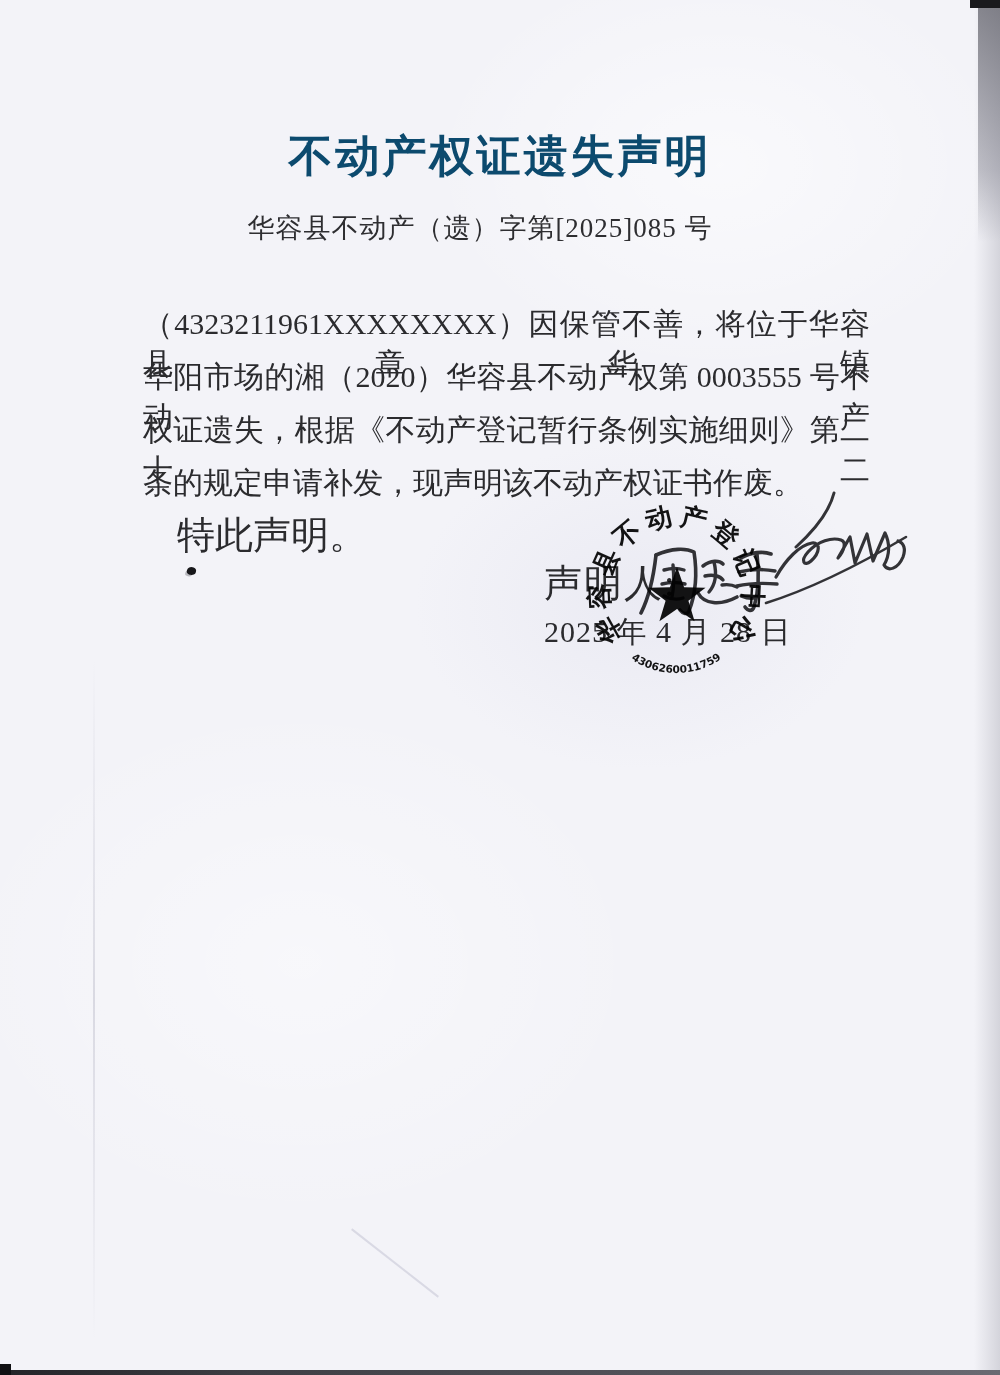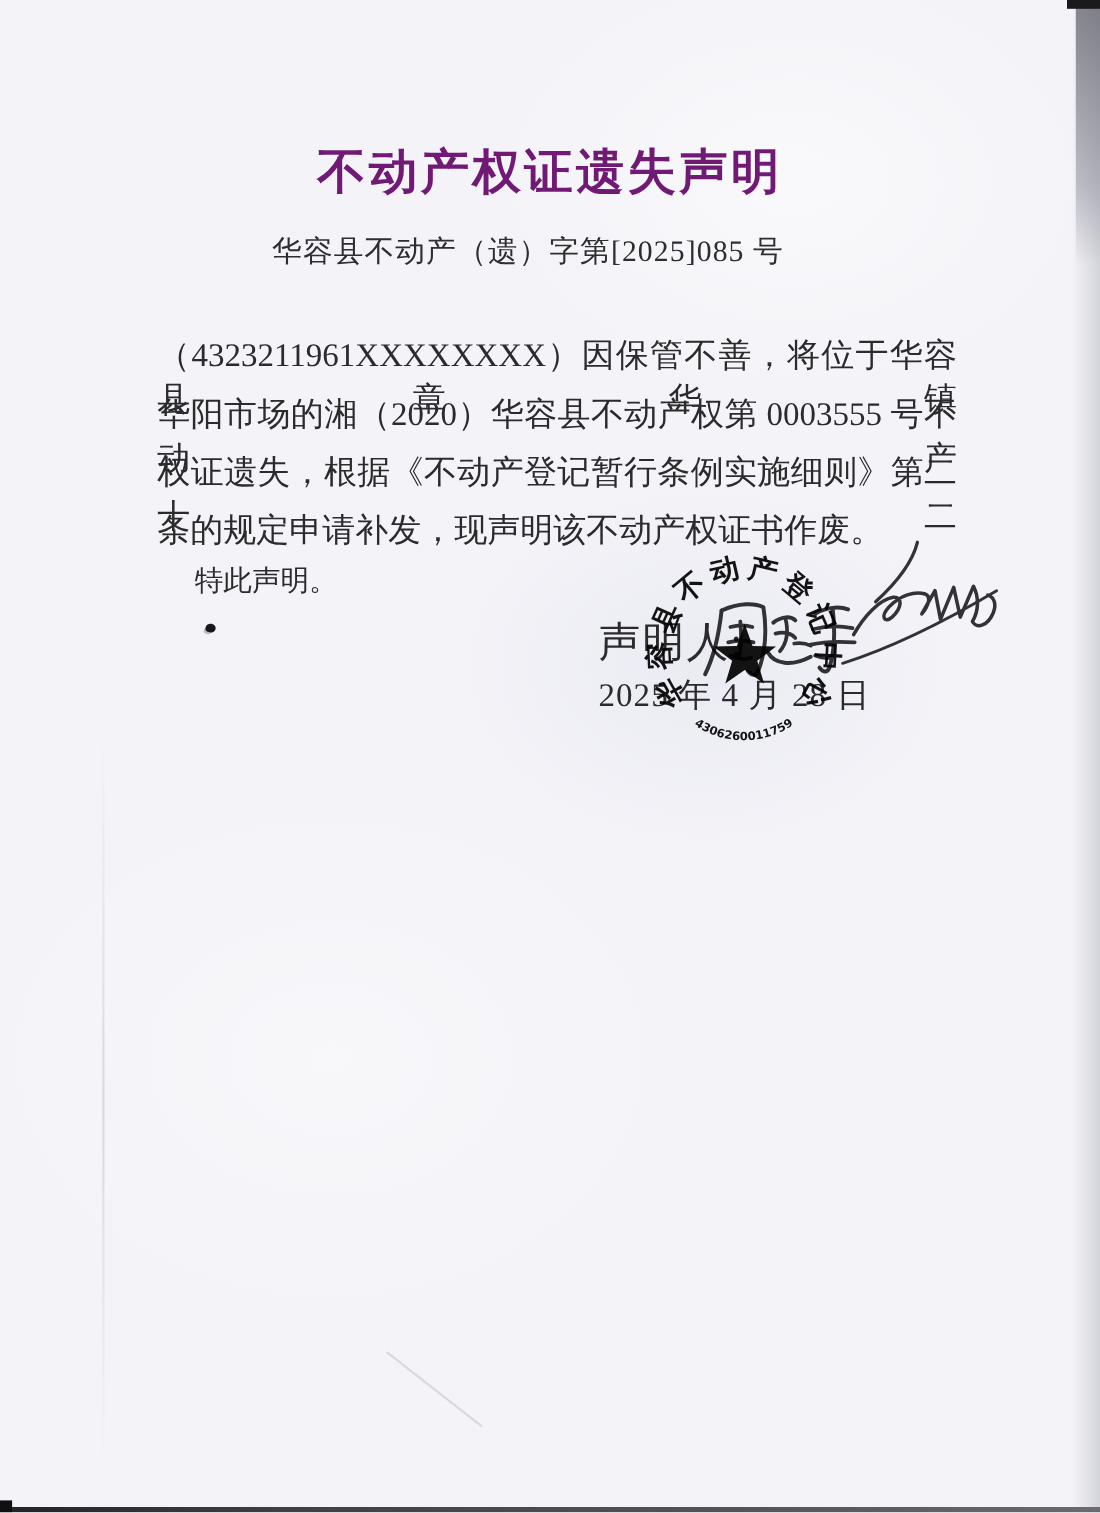--- a/index.html
+++ b/index.html
@@ -12,39 +12,39 @@
   
   .page::before{
     content:"";position:absolute;inset:0;z-index:1;pointer-events:none;
     background:
       radial-gradient(420px 300px at 72% 12%, rgba(255,255,255,.55), rgba(255,255,255,0) 70%),
       radial-gradient(500px 380px at 30% 70%, rgba(255,255,255,.4), rgba(255,255,255,0) 70%),
       radial-gradient(300px 220px at 64% 44%, rgba(226,226,238,.5), rgba(226,226,238,0) 75%);
   }
   .doc-title{
     position:absolute;top:127px;left:0;width:1000px;z-index:2;
-    text-align:center;font-size:44px;font-weight:bold;color:#701a75;
+    text-align:center;font-size:44px;font-weight:bold;color:#0c4a6e;
     letter-spacing:3px;margin:0;
   }
   .doc-number{
     position:absolute;top:199px;left:20px;width:920px;z-index:2;
     text-align:center;font-size:27px;color:#2e2e31;letter-spacing:1px;margin-top:11px;
   }
   .body-line{
     position:absolute;left:143px;width:727px;z-index:2;
     font-size:30px;line-height:40px;color:#2b2b2e;
     text-align:justify;text-align-last:justify;text-justify:inter-ideograph;
     box-sizing:border-box;
   }
   .l1{top:251px;padding-left:54px;}
   .l2{top:304px;}
   .l3{top:357px;}
   .l4{top:410px;}
   .l5{top:463px;text-align:left;text-align-last:left;}
-  .closing{position:absolute;top:510px;left:177px;z-index:2;font-size:26px;}
+  .closing{position:absolute;top:510px;left:177px;z-index:2;font-size:38px;}
   .declarant{position:absolute;top:558px;left:544px;z-index:2;font-size:38px;letter-spacing:2px;}
   .date-line{position:absolute;top:612px;left:544px;z-index:2;font-size:30px;letter-spacing:1px;}
   .ink-dot{
     position:absolute;left:187px;top:567px;width:9px;height:8px;z-index:3;
     background:#17171a;border-radius:50% 45% 50% 40%;transform:rotate(15deg);
     box-shadow:-2px 3px 0 -1px rgba(80,80,90,.35);
   }
   .stamp{
     position:absolute;left:576px;top:493px;z-index:5;
     mix-blend-mode:multiply;opacity:.92;

